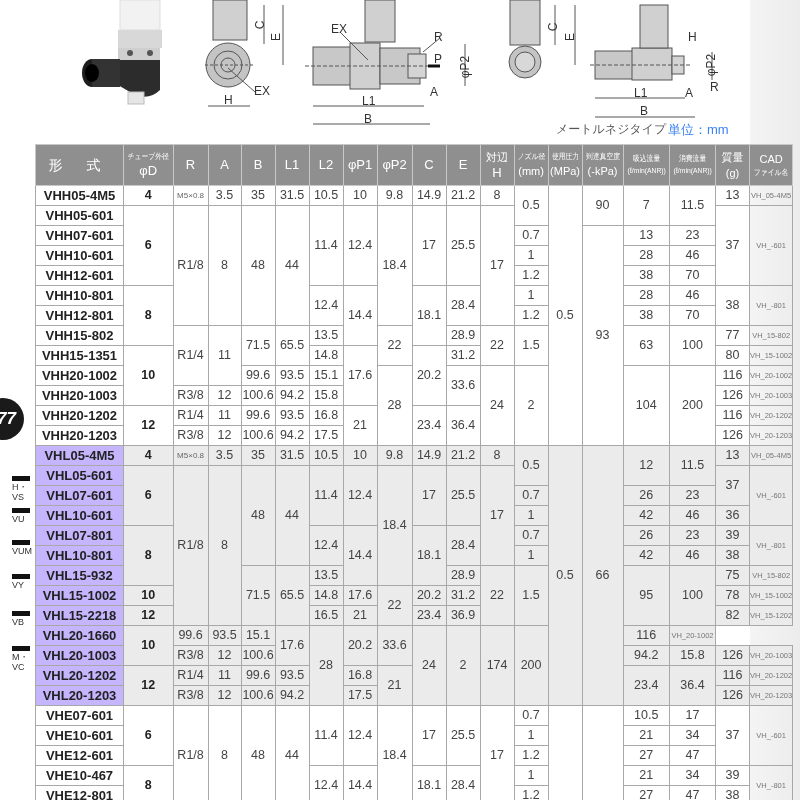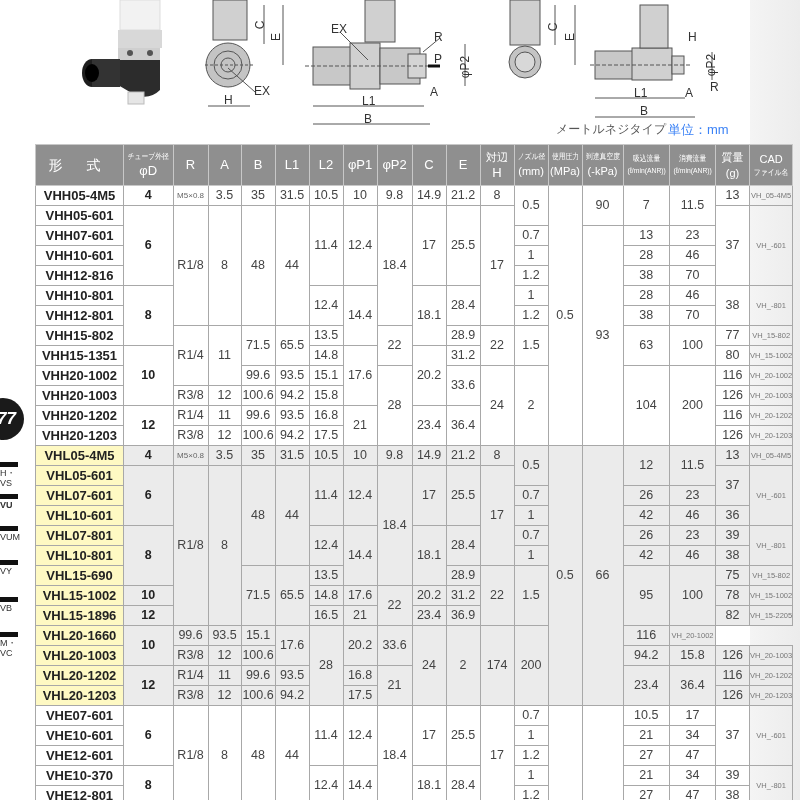--- a/index.html
+++ b/index.html
@@ -30,29 +30,29 @@
     border-color: #c8c8c8; font-size: 13px; line-height: 16px;
   }
   table.spec th .tiny { font-size: 8px; display: block; line-height: 12px; transform: scaleX(0.85); }
   table.spec th .sub { font-size: 11px; display: block; }
   table.spec th .jp { font-size: 14px; letter-spacing: 10px; }
   td.model { text-align: left; padding-left: 3px; font-weight: bold; color: #222; font-size: 13px; }
   td.od { font-weight: bold; color: #222; }
   td.small { font-size: 8px; color: #666; transform: none; margin-top: 28px; }
   td.cad { font-size: 7.5px; color: #777; text-align: left; padding-left: 3px; }
   tr.vhl td { background: #ebebeb; }
-  tr.vhl td.model { background: #fef9c3; }
+  tr.vhl td.model { background: #c4b5fd; }
   .section-top td { border-top: 2px solid #8a8a8a; }
 
   .side-badge {
     position: absolute; left: -18px; top: 398px; width: 42px; height: 42px; border-radius: 50%;
     background: #1a1a1a; color: #fff; font-size: 17px; line-height: 42px; text-align: right;
     padding-right: 8px; box-sizing: border-box; font-weight: bold; font-style: italic;
   }
-  .side-tab { position: absolute; left: 0; width: 20px; }
+  .side-tab { position: absolute; left: 12px; width: 20px; margin-top: 14px; }
   .side-tab .bar { height: 5px; background: #111; width: 18px; }
   .side-tab .txt { font-size: 9px; color: #333; line-height: 10px; margin-top: 1px; }
 </style>
 </head>
 <body>
 
 <div class="right-shade"></div>
 
 <div class="figures">
   <svg width="800" height="140" viewBox="0 0 800 140">
@@ -142,21 +142,21 @@
 
   <span class="unit-note">メートルネジタイプ</span>
   <span class="unit-label">単位：mm</span>
 </div>
 
 <div class="side-badge">77</div>
 <div class="side-tab" style="top:462px;">
     <div class="bar"></div>
     <div class="txt">H・VS</div>
   </div>
-<div class="side-tab" style="top:494px;font-weight:bold;">
+<div class="side-tab" style="top:494px;">
     <div class="bar"></div>
     <div class="txt">VU</div>
   </div>
 <div class="side-tab" style="top:526px;text-align:center;">
     <div class="bar"></div>
     <div class="txt">VUM</div>
   </div>
 <div class="side-tab" style="top:560px;">
     <div class="bar"></div>
     <div class="txt">VY</div>
@@ -282,21 +282,21 @@
       <td>13</td>
       <td>23</td>
     </tr>
     <tr>
       <td class="model">VHH10-601</td>
       <td>1</td>
       <td>28</td>
       <td>46</td>
     </tr>
     <tr>
-      <td class="model">VHH12-816</td>
+      <td class="model">VHH12-601</td>
       <td>1.2</td>
       <td>38</td>
       <td>70</td>
     </tr>
     <tr>
       <td class="model">VHH10-801</td>
       <td rowspan="3" class="od">8</td>
       <td rowspan="2">12.4</td>
       <td rowspan="3">14.4</td>
       <td rowspan="3">18.1</td>
@@ -452,21 +452,21 @@
       <td rowspan="2" class="cad">VH_-801</td>
     </tr>
     <tr class="vhl">
       <td class="model">VHL10-801</td>
       <td>1</td>
       <td>42</td>
       <td>46</td>
       <td>38</td>
     </tr>
     <tr class="vhl">
-      <td class="model">VHL15-690</td>
+      <td class="model">VHL15-932</td>
       <td rowspan="3">71.5</td>
       <td rowspan="3">65.5</td>
       <td>13.5</td>
       <td>28.9</td>
       <td rowspan="3">22</td>
       <td rowspan="3">1.5</td>
       <td rowspan="3">95</td>
       <td rowspan="3">100</td>
       <td>75</td>
       <td class="cad">VH_15-802</td>
@@ -476,28 +476,28 @@
       <td class="od">10</td>
       <td>14.8</td>
       <td>17.6</td>
       <td rowspan="2">22</td>
       <td>20.2</td>
       <td>31.2</td>
       <td>78</td>
       <td class="cad">VH_15-1002</td>
     </tr>
     <tr class="vhl">
-      <td class="model">VHL15-1896</td>
+      <td class="model">VHL15-2218</td>
       <td class="od">12</td>
       <td>16.5</td>
       <td>21</td>
       <td>23.4</td>
       <td>36.9</td>
       <td>82</td>
-      <td class="cad">VH_15-2205</td>
+      <td class="cad">VH_15-1202</td>
     </tr>
     <tr class="vhl">
       <td class="model">VHL20-1660</td>
       <td rowspan="2" class="od">10</td>
       <td>99.6</td>
       <td>93.5</td>
       <td>15.1</td>
       <td rowspan="2">17.6</td>
       <td rowspan="4">28</td>
       <td rowspan="2">20.2</td>
@@ -571,21 +571,21 @@
       <td>21</td>
       <td>34</td>
     </tr>
     <tr>
       <td class="model">VHE12-601</td>
       <td>1.2</td>
       <td>27</td>
       <td>47</td>
     </tr>
     <tr>
-      <td class="model">VHE10-370</td>
+      <td class="model">VHE10-467</td>
       <td rowspan="2" class="od">8</td>
       <td rowspan="2">12.4</td>
       <td rowspan="2">14.4</td>
       <td rowspan="2">18.1</td>
       <td rowspan="2">28.4</td>
       <td>1</td>
       <td>21</td>
       <td>34</td>
       <td>39</td>
       <td rowspan="2" class="cad">VH_-801</td>

